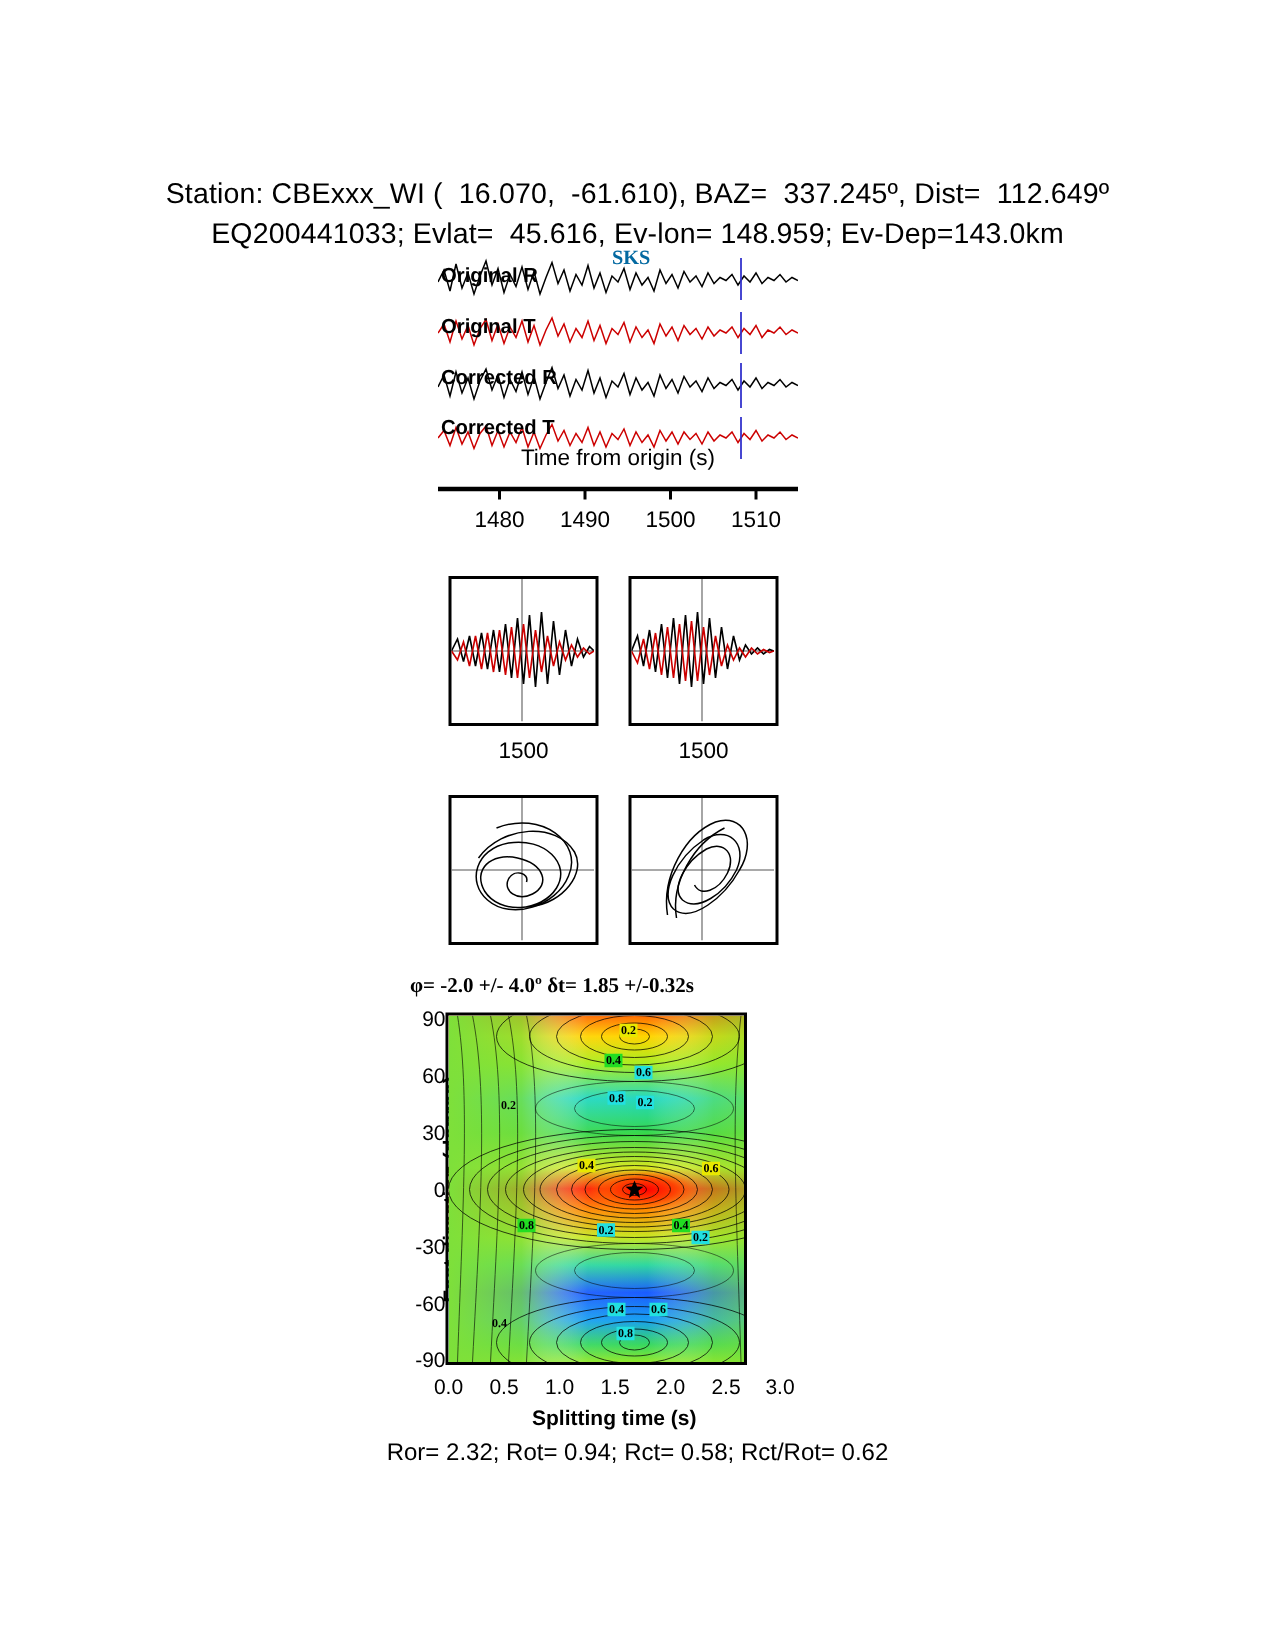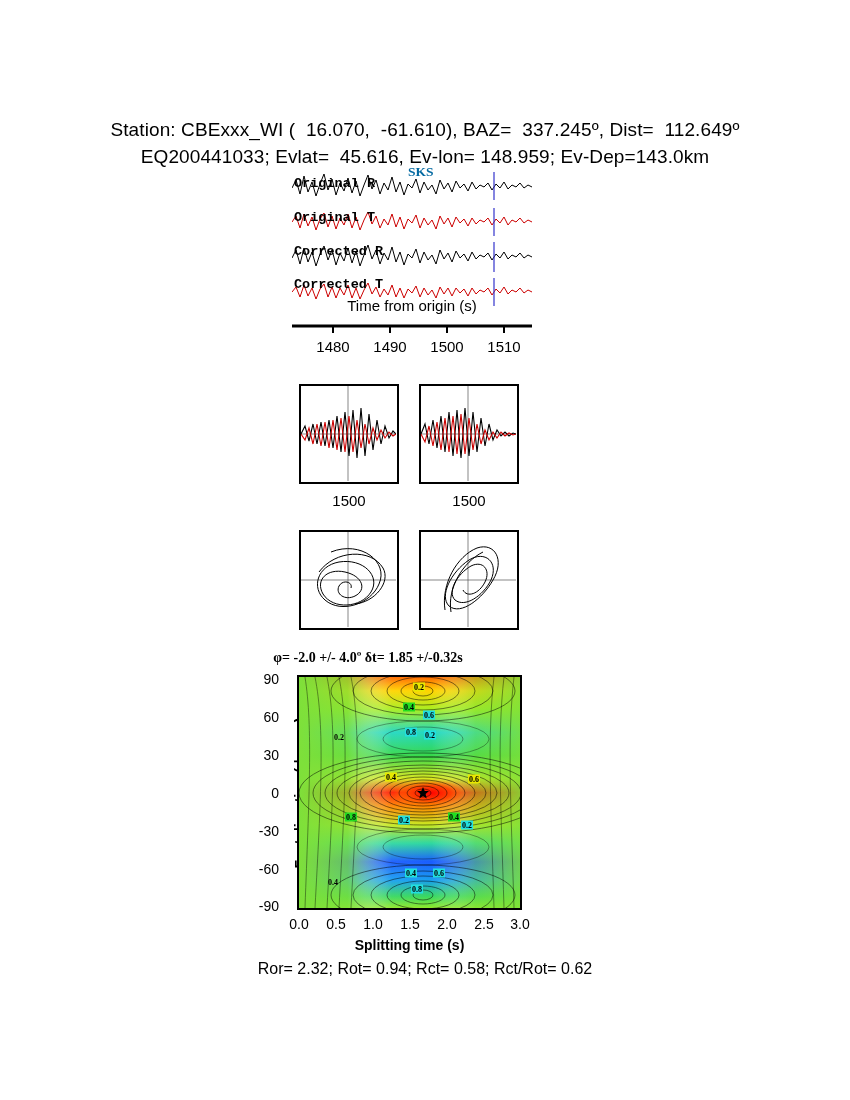--- a/index.html
+++ b/index.html
@@ -38,21 +38,21 @@
     left: 292px;
     top: 170px;
     width: 240px;
     height: 140px;
   }
   #wf-panel svg { display: block; }
   .trace-label {
     position: absolute;
     font-size: 13.5px;
     font-weight: bold;
-    font-family: Liberation Mono, monospace;
+    font-family: Liberation Sans, sans-serif;
     white-space: nowrap;
   }
   .sks-label {
     position: absolute;
     font-size: 13.5px;
     font-weight: bold;
     font-family: "Liberation Serif", serif;
     color: #0369a1;
   }
   #axis-wf {
@@ -107,30 +107,30 @@
   #contour-wrap {
     position: absolute;
     left: 297px;
     top: 675px;
     width: 225px;
     height: 235px;
   }
   #contour-frame {
     position: absolute;
     left: 0; top: 0;
-    width: 225px;
+    width: 201px;
     height: 235px;
     border: 2px solid #000;
     box-sizing: border-box;
     overflow: hidden;
   }
   .ylab {
     position: absolute;
     right: 100%;
-    margin-right: 18px;
+    margin-right: 0;
     transform: translateY(-50%);
     font-size: 14px;
     white-space: nowrap;
   }
   .xlab {
     position: absolute;
     top: 100%;
     margin-top: 6px;
     transform: translateX(-50%);
     font-size: 14px;

